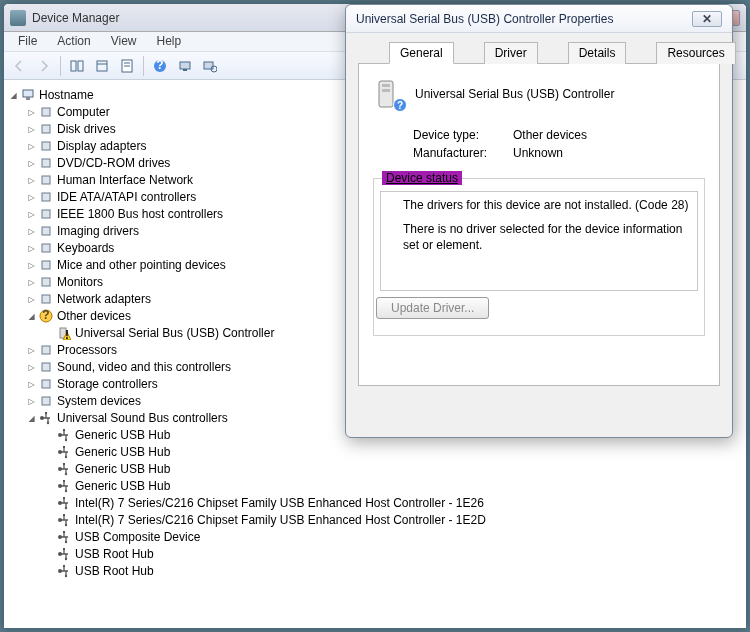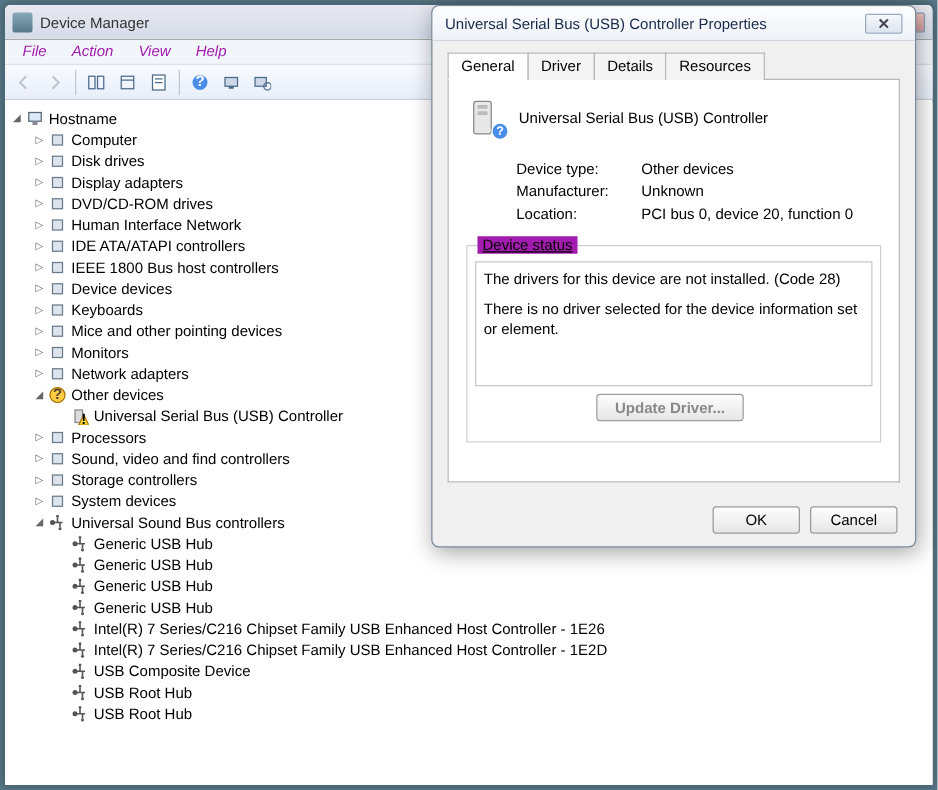--- a/index.html
+++ b/index.html
@@ -8,21 +8,21 @@
 .main-window { position: absolute; left: 3px; top: 3px; width: 744px; height: 626px; background: #fff; border: 1px solid #4a6a7a; border-radius: 5px 5px 2px 2px; box-shadow: 0 0 8px rgba(0,0,0,0.3); }
 
 .titlebar { height: 28px; background: linear-gradient(#e8e8f0, #d5dce8); border-bottom: 1px solid #aaa; border-radius: 5px 5px 0 0; display: flex; align-items: center; padding: 0 6px; }
 .titlebar-icon { width: 16px; height: 16px; background: linear-gradient(#8ab, #578); border-radius: 2px; margin-right: 6px; }
 .titlebar-text { flex: 1; color: #333; }
 .titlebtn { width: 27px; height: 16px; border: 1px solid #8a9ab0; background: linear-gradient(#f0f4fa, #d0dae8); margin-left: 2px; border-radius: 2px; display: flex; align-items: center; justify-content: center; color: #456; font-weight: bold; }
 .titlebtn.max { }
 .titlebtn.close { background: linear-gradient(#f0c0c0, #d8a0a0); }
 
 .menubar { height: 20px; background: #f2f6fb; border-bottom: 1px solid #d8e0ea; display: flex; padding: 0 4px; }
-.menu-item { padding: 2px 10px; color: #a21caf; cursor: default; font-style: italic; }
+.menu-item { padding: 2px 10px; color: #404040; cursor: default; }
 
 .toolbar { height: 28px; background: linear-gradient(#f8faff, #e8eef8); border-bottom: 1px solid #c8d0db; display: flex; align-items: center; padding: 0 4px; gap: 3px; }
 .tbtn { width: 22px; height: 22px; border: 1px solid transparent; display: flex; align-items: center; justify-content: center; color: #567; }
 .tbtn.disabled { opacity: 0.45; }
 .tbtn svg { width: 14px; height: 14px; }
 .tsep { width: 1px; height: 20px; background: #c0c8d0; margin: 0 2px; }
 
 .tree-area { position: absolute; left: 0; top: 78px; right: 0; bottom: 0; background: #fff; overflow: auto; padding: 4px; }
 .tree-row { display: flex; align-items: center; height: 17px; white-space: nowrap; cursor: default; }
 .expander { width: 11px; text-align: center; color: #666; font-size: 10px; }
@@ -31,41 +31,41 @@
 .node-icon { width: 16px; height: 16px; margin: 0 3px 0 1px; display: flex; align-items: center; justify-content: center; }
 .node-icon svg { width: 14px; height: 14px; }
 .node-label { color: #000; }
 .indent { display: inline-block; }
 
 .dialog { position: absolute; left: 345px; top: 4px; width: 388px; height: 434px; background: #f0f0f0; border: 1px solid #7a8a9a; border-radius: 6px; box-shadow: 2px 4px 18px rgba(0,0,0,0.35); }
 .dlg-title { height: 28px; display: flex; align-items: center; padding: 0 10px; color: #1a2a4a; background: linear-gradient(#fdfdfe, #eef2f8); border-radius: 6px 6px 0 0; border-bottom: 1px solid #cfd6e0; }
 .dlg-close { width: 30px; height: 16px; border: 1px solid #9aaabf; background: linear-gradient(#f5f7fb,#dde4ee); border-radius: 2px; display: flex; align-items: center; justify-content: center; color: #445; font-weight: bold; }
 .dlg-body { padding: 8px 12px; }
 .tabs { display: flex; border-bottom: 1px solid #b8b8b8; }
-.tab { padding: 3px 10px; border: 1px solid #b8b8b8; border-bottom: none; background: #f4f4f4; margin-right: -1px; position: relative; top: 1px; }
+.tab { padding: 3px 10px; border: 1px solid #b8b8b8; border-bottom: none; background: #f4f4f4; margin-right: -1px; position: relative; top: 1px; margin-left: 31px; }
 .tab.active { background: #fff; border-bottom: 1px solid #fff; }
 .tab-panel { border: 1px solid #b8b8b8; border-top: none; background: #fff; padding: 14px; height: 322px; position: relative; }
 
 .dev-header { display: flex; align-items: center; gap: 10px; margin-bottom: 18px; }
 .dev-bigicon { width: 32px; height: 32px; position: relative; }
 .dev-bigicon svg { width: 32px; height: 32px; }
 .dev-bigicon .q { position: absolute; right: -2px; bottom: -2px; width: 14px; height: 14px; background: #4a8de8; border-radius: 50%; color: #fff; font-size: 10px; font-weight: bold; display: flex; align-items: center; justify-content: center; border: 1px solid #fff; }
 
 .info-row { display: flex; margin: 4px 0; padding-left: 40px; }
 .info-label { width: 100px; }
 .info-value { color: #000; }
 
 .groupbox { border: 1px solid #d0d0d0; margin-top: 18px; padding: 8px 2px 2px 2px; position: relative; }
 .groupbox-title { position: absolute; top: -8px; left: 8px; background: #a21caf; padding: 0 4px; text-decoration: underline; }
 .status-text { border: 1px solid #c8c8c8; background: #fff; height: 100px; padding: 3px 6px; margin: 4px 4px; font-size: 11.5px; line-height: 1.35; overflow-y: scroll; }
-.status-text p { margin: 2px 0 8px 0; }
+.status-text p { margin: 2px 0 8px 16px; }
 
 .btn { border: 1px solid #9a9a9a; background: linear-gradient(#fdfdfd, #e6e6e6); padding: 3px 14px; border-radius: 3px; cursor: default; display: inline-flex; align-items: center; gap: 5px; }
 .btn.disabled { color: #888; }
-.update-btn-row { text-align: center; margin: 6px 6px 14px 0; font-weight: bold; }
+.update-btn-row { text-align: left; margin: 6px 6px 14px 0; }
 
 .dlg-footer { position: absolute; bottom: 10px; right: 14px; display: flex; gap: 8px; }
 .dlg-footer .btn { min-width: 70px; justify-content: center; }
 
 .shield { width: 14px; height: 14px; }
 </style>
 </head>
 <body>
 
 <div class="main-window">
@@ -220,21 +220,21 @@
           <span class="node-label">IEEE 1800 Bus host controllers</span>
         </div>
         <div class="tree-row">
           <span class="indent" style="width:18px"></span>
           <span class="expander closed"></span>
           <span class="node-icon">
             <svg viewBox="0 0 14 14">
               <rect x="3" y="3" width="8" height="8" fill="#dde4ee" stroke="#6a7a8a"></rect>
             </svg>
           </span>
-          <span class="node-label">Device devices</span>
+          <span class="node-label">Imaging drivers</span>
         </div>
         <div class="tree-row">
           <span class="indent" style="width:18px"></span>
           <span class="expander closed"></span>
           <span class="node-icon">
             <svg viewBox="0 0 14 14">
               <rect x="3" y="3" width="8" height="8" fill="#dde4ee" stroke="#6a7a8a"></rect>
             </svg>
           </span>
           <span class="node-label">Keyboards</span>
@@ -306,21 +306,21 @@
           <span class="node-label">Processors</span>
         </div>
         <div class="tree-row">
           <span class="indent" style="width:18px"></span>
           <span class="expander closed"></span>
           <span class="node-icon">
             <svg viewBox="0 0 14 14">
               <rect x="3" y="3" width="8" height="8" fill="#dde4ee" stroke="#6a7a8a"></rect>
             </svg>
           </span>
-          <span class="node-label">Sound, video and find controllers</span>
+          <span class="node-label">Sound, video and this controllers</span>
         </div>
         <div class="tree-row">
           <span class="indent" style="width:18px"></span>
           <span class="expander closed"></span>
           <span class="node-icon">
             <svg viewBox="0 0 14 14">
               <rect x="3" y="3" width="8" height="8" fill="#dde4ee" stroke="#6a7a8a"></rect>
             </svg>
           </span>
           <span class="node-label">Storage controllers</span>
@@ -488,35 +488,27 @@
         <div>Universal Serial Bus (USB) Controller</div>
       </div>
       <div class="info-row">
           <span class="info-label">Device type:</span>
           <span class="info-value">Other devices</span>
         </div>
       <div class="info-row">
           <span class="info-label">Manufacturer:</span>
           <span class="info-value">Unknown</span>
         </div>
-      <div class="info-row">
-          <span class="info-label">Location:</span>
-          <span class="info-value">PCI bus 0, device 20, function 0</span>
-        </div>
 
       <div class="groupbox">
         <div class="groupbox-title">Device status</div>
         <div class="status-text">
           <p>The drivers for this device are not installed. (Code 28)</p>
           <p>There is no driver selected for the device information set or element.</p>
         </div>
         <div class="update-btn-row">
           <span class="btn disabled">Update Driver...</span>
         </div>
       </div>
 
     </div>
   </div>
-  <div class="dlg-footer">
-    <span class="btn">OK</span>
-    <span class="btn">Cancel</span>
-  </div>
 </div>
 
 </body></html>

